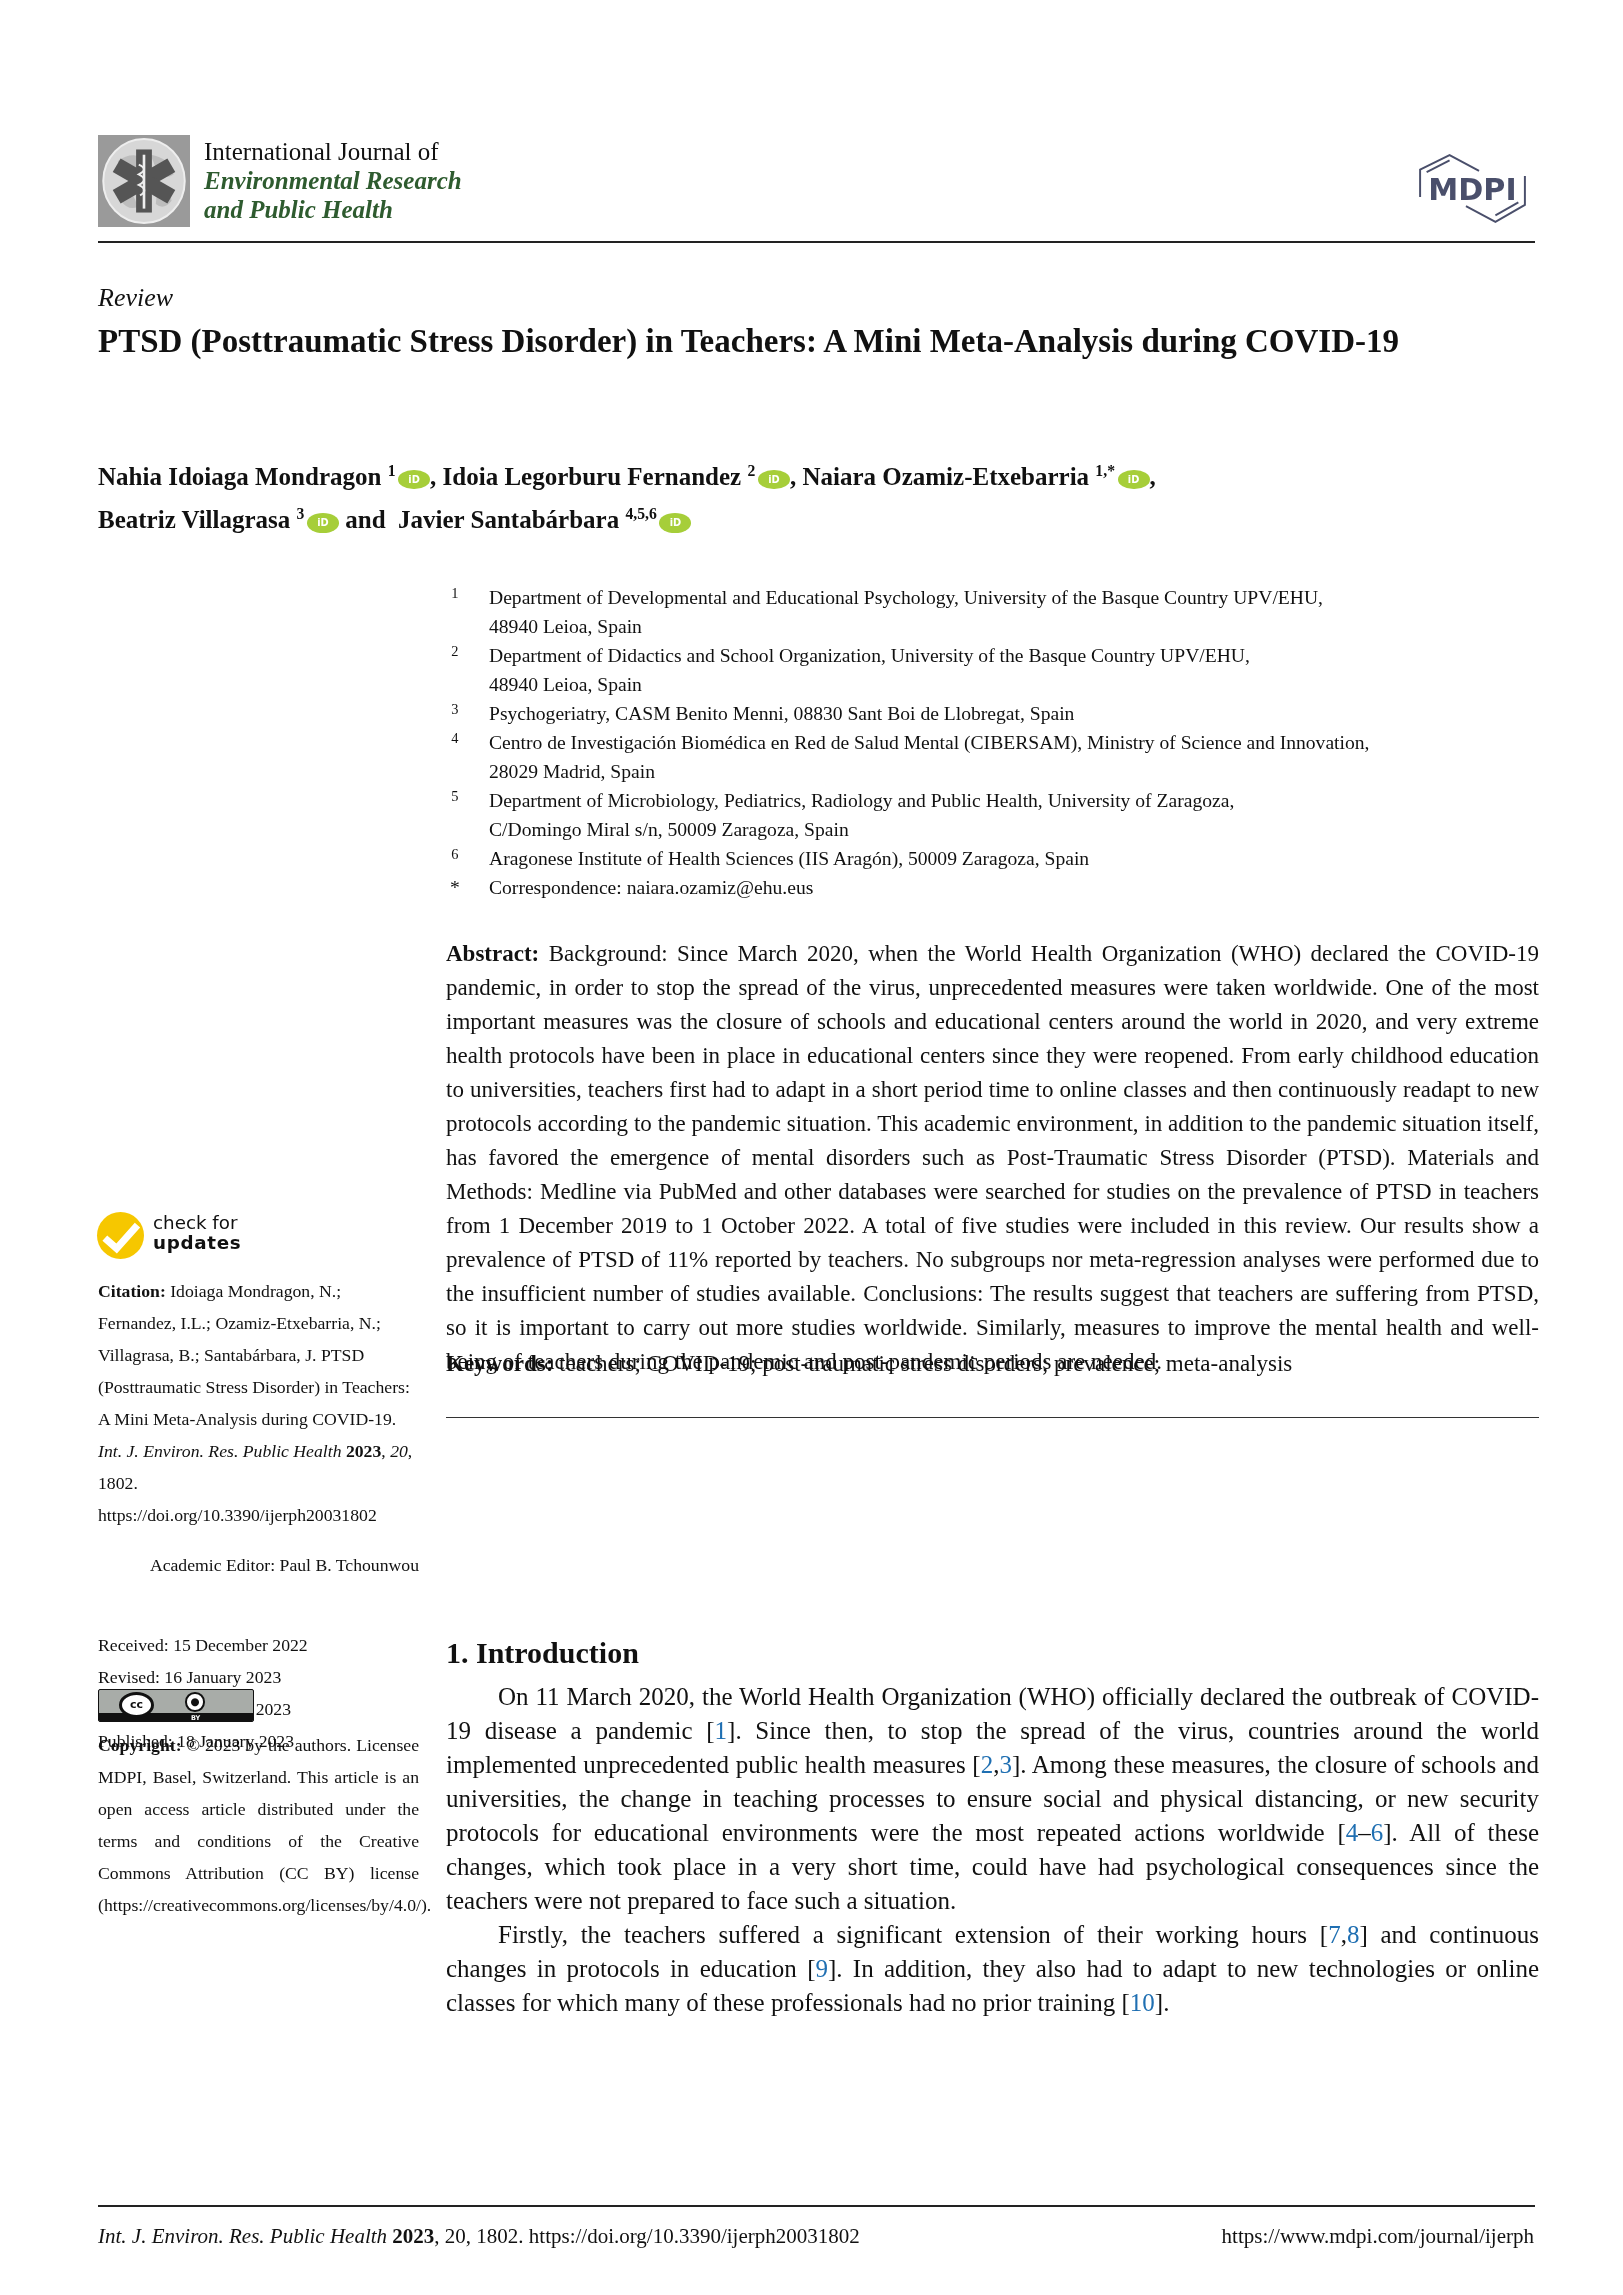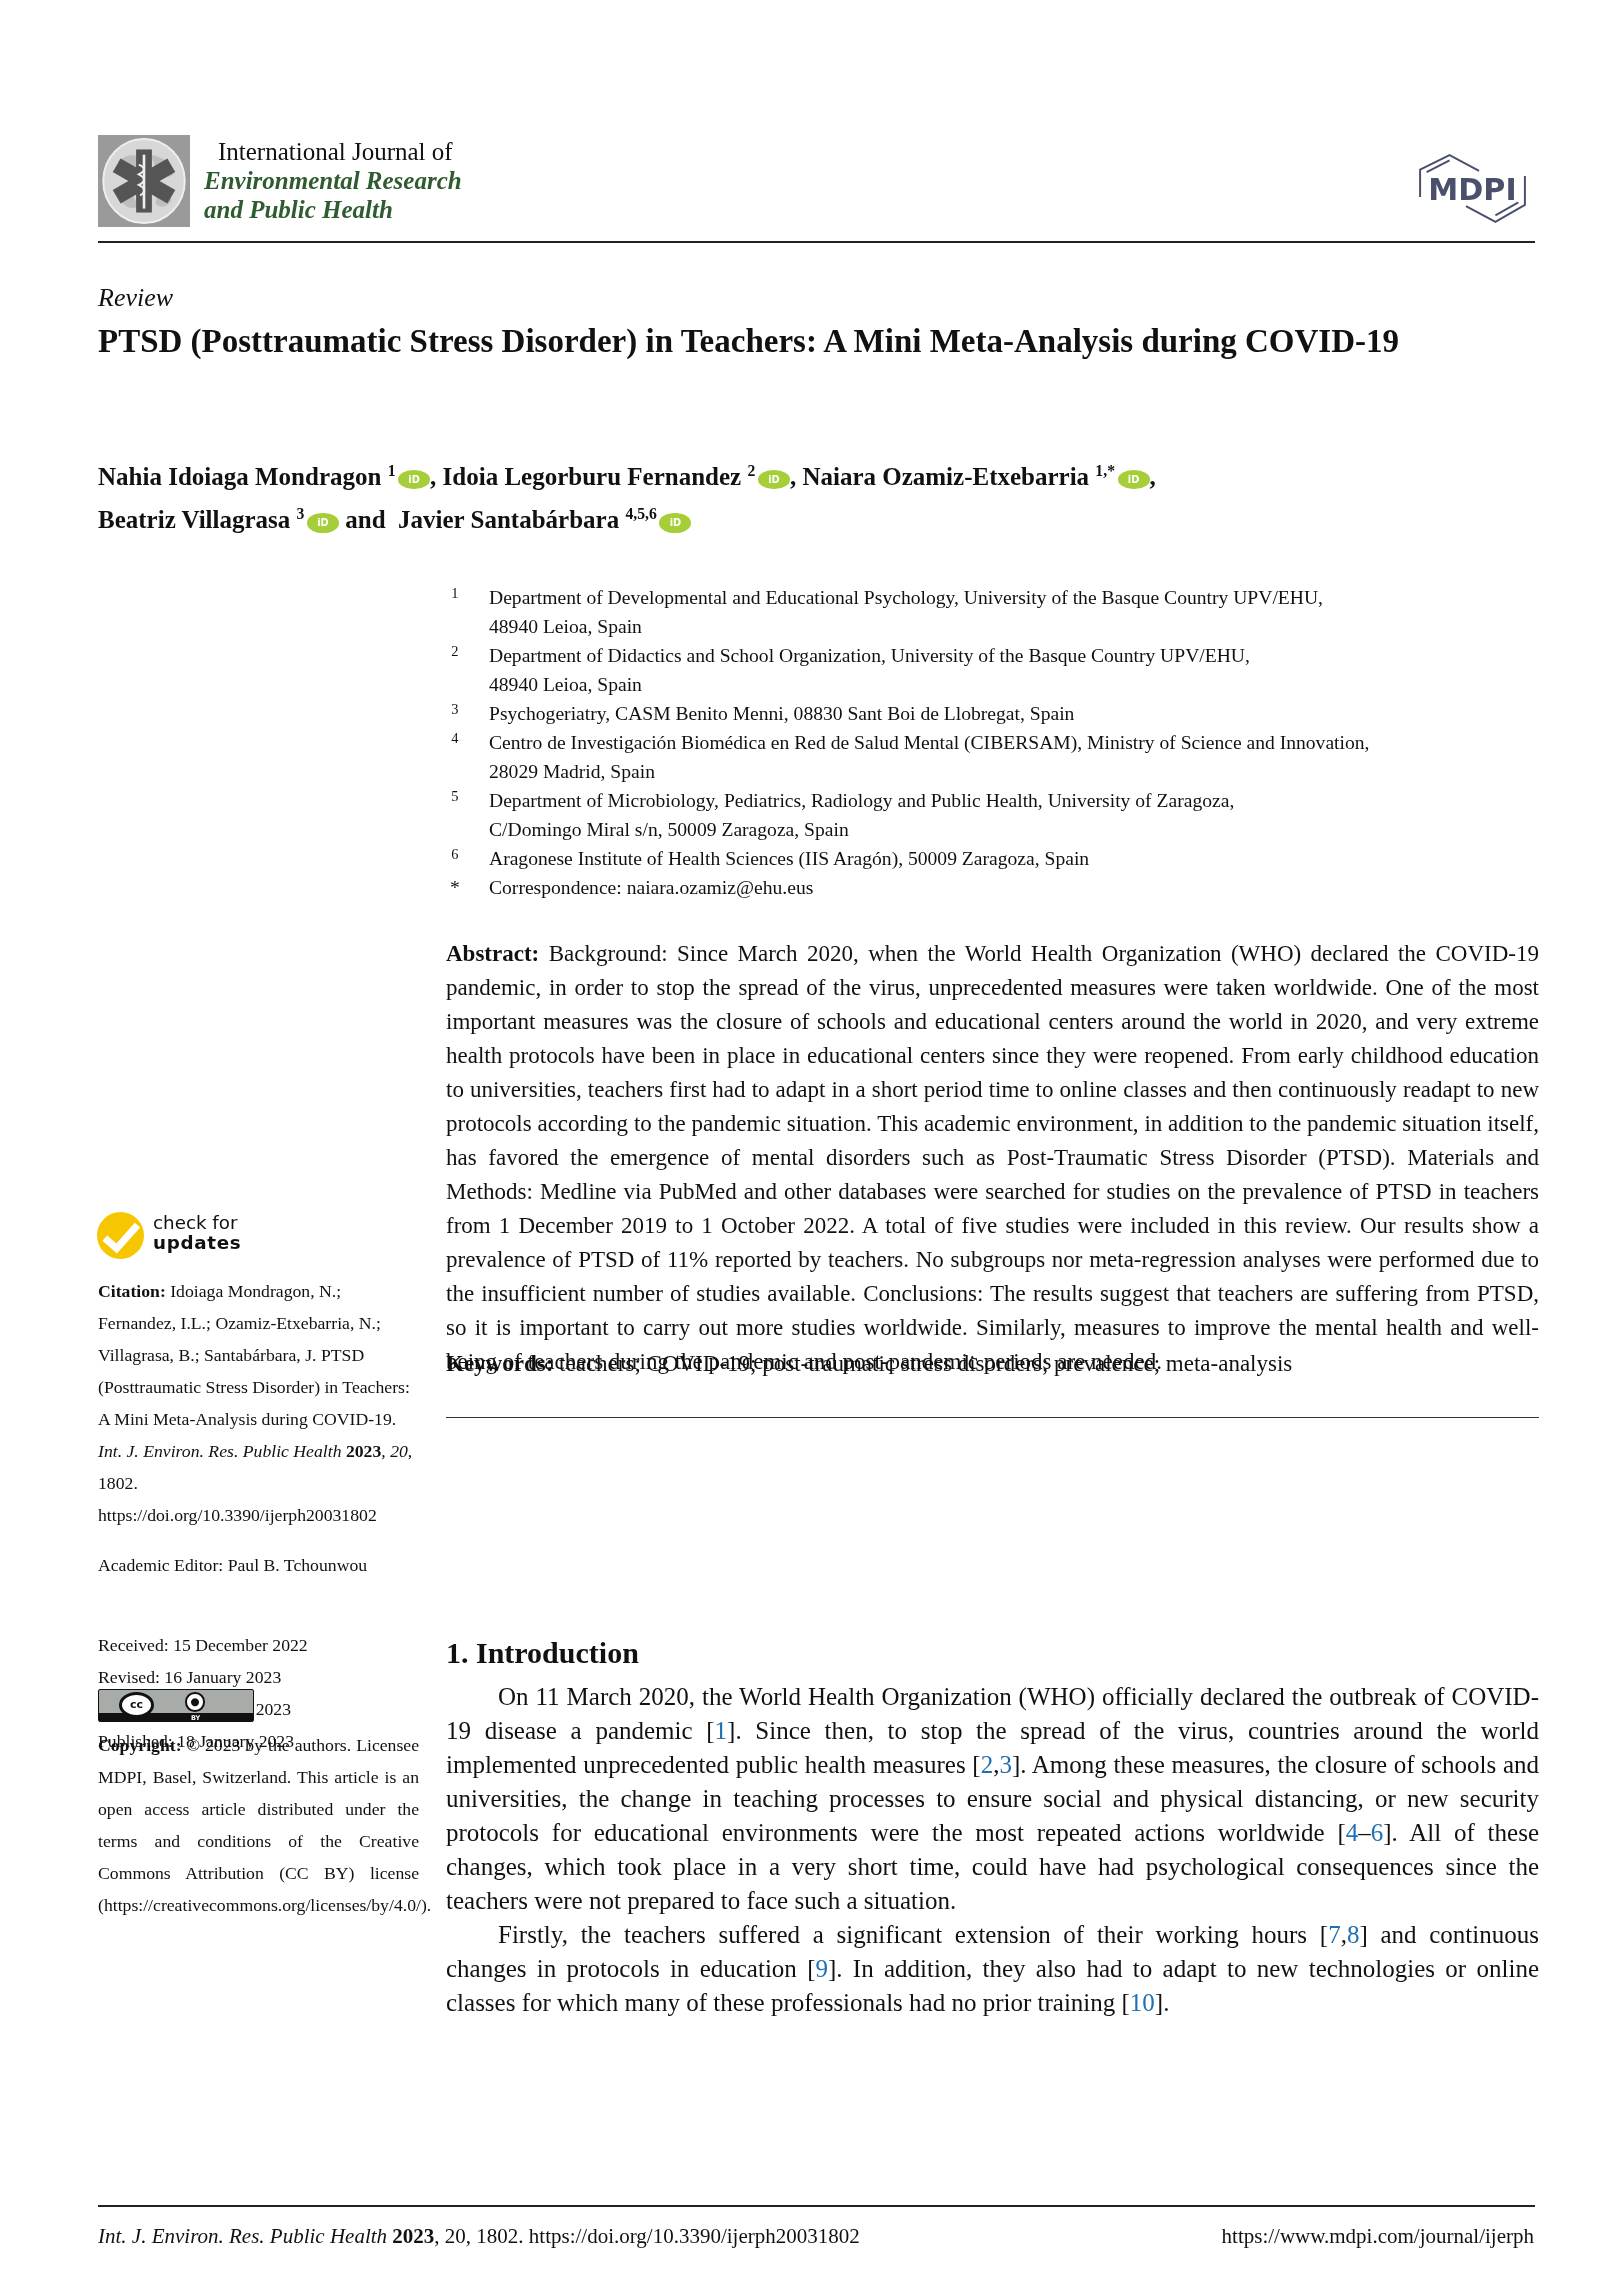--- a/index.html
+++ b/index.html
@@ -1,21 +1,21 @@
 <!DOCTYPE html>
 <html style="font-size:10.5px"><head>
   <meta charset="utf-8">
   <style>
     html, body { margin:0; padding:0; background:#ffffff; }
     body { width:1623px; height:2295px; position:relative; overflow:hidden; font-family:"Liberation Serif","DejaVu Serif",serif; color:#111; }
     .abs { position:absolute; }
     
     .journal-logo { left:98px; top:135px; width:92px; height:92px; background:#9a9a9a; overflow:hidden; }
     .journal-name { left:204px; top:137px; font-size:25px; line-height:29px; }
-    .journal-name .top { color:#111;margin-left:14px; }
+    .journal-name .top { color:#111; }
     .journal-name .green { color:#2e5b2f; font-style:italic; font-weight:bold; }
     .mdpi-logo { left:1407px; top:151px; width:131px; height:79px; }
     .header-rule { left:98px; top:241px; width:1437px; height:2px; background:#222; }
     
     .article-type { left:98px; top:283px; font-size:26px; font-style:italic; }
     .article-title { left:98px; top:314px; width:1440px; font-size:33px; line-height:54px; font-weight:bold; }
     .authors { left:98px; top:452px; width:1440px; font-size:25px; line-height:37px; font-weight:bold; }
     .orcid { display:inline-block; width:32px; height:19.6px; border-radius:50%; background:#a6ce39; color:#fff; font-family:"DejaVu Sans",sans-serif; font-size:9.8px; font-weight:bold; text-align:center; line-height:19.6px; vertical-align:middle; margin-left:2.6px; }
     .authors sup { font-size:15.7px; }
     
@@ -32,21 +32,21 @@
     .body-text { left:446px; top:1680px; width:1093px; font-size:25px; line-height:34px; text-align:justify; }
     .body-text p { margin:0; text-indent:52px; }
     .ref { color:#1f6fb2; }
     
     .cfu { left:97px; top:1212px; width:236px; height:46px; }
     .cfu-circle { position:absolute; left:0; top:0; width:47px; height:47px; border-radius:50%; background:#f6c700; }
     .cfu-text { position:absolute; left:56px; top:1.3px; font-family:"DejaVu Sans",sans-serif; font-size:18.3px; line-height:20px; color:#111; }
     .cfu-text b { font-weight:bold; letter-spacing:0.7px; }
     .sidebar { left:98px; width:321px; font-size:17.7px; line-height:32px; }
     .citation { top:1275px; }
-    .editor { top:1549px; }
+    .editor { top:1549px;text-align:right; }
     .dates { top:1629px; line-height:32px; }
     .cc-badge { left:98px; top:1689px; width:154px; height:31px; background:#a8aca8; border:1.3px solid #111; border-radius:2px; overflow:hidden; }
     .cc-bottom { position:absolute; left:0; bottom:0; width:100%; height:8.5px; background:#111; }
     .cc-by-text { position:absolute; left:92px; bottom:-0.7px; color:#fff; font-family:"DejaVu Sans",sans-serif; font-size:6.5px; font-weight:bold; }
     .cc-circle { position:absolute; left:20px; top:2px; width:35px; height:26px; border-radius:50%; background:#fff; border:3.3px solid #111; box-sizing:border-box; font-family:"DejaVu Sans",sans-serif; font-weight:bold; font-size:11px; text-align:center; line-height:19px; }
     .by-circle { position:absolute; left:86px; top:2px; width:19.6px; height:19.6px; border-radius:50%; background:#fff; border:2px solid #111; box-sizing:border-box; font-family:"DejaVu Sans",sans-serif; font-size:10.5px; text-align:center; line-height:15.7px; }
     .copyright { top:1729px; text-align:justify; }
     
     .footer-rule { left:98px; top:2205px; width:1437px; height:2px; background:#222; }
     .footer-left { left:98px; top:2224px; font-size:21px; }

